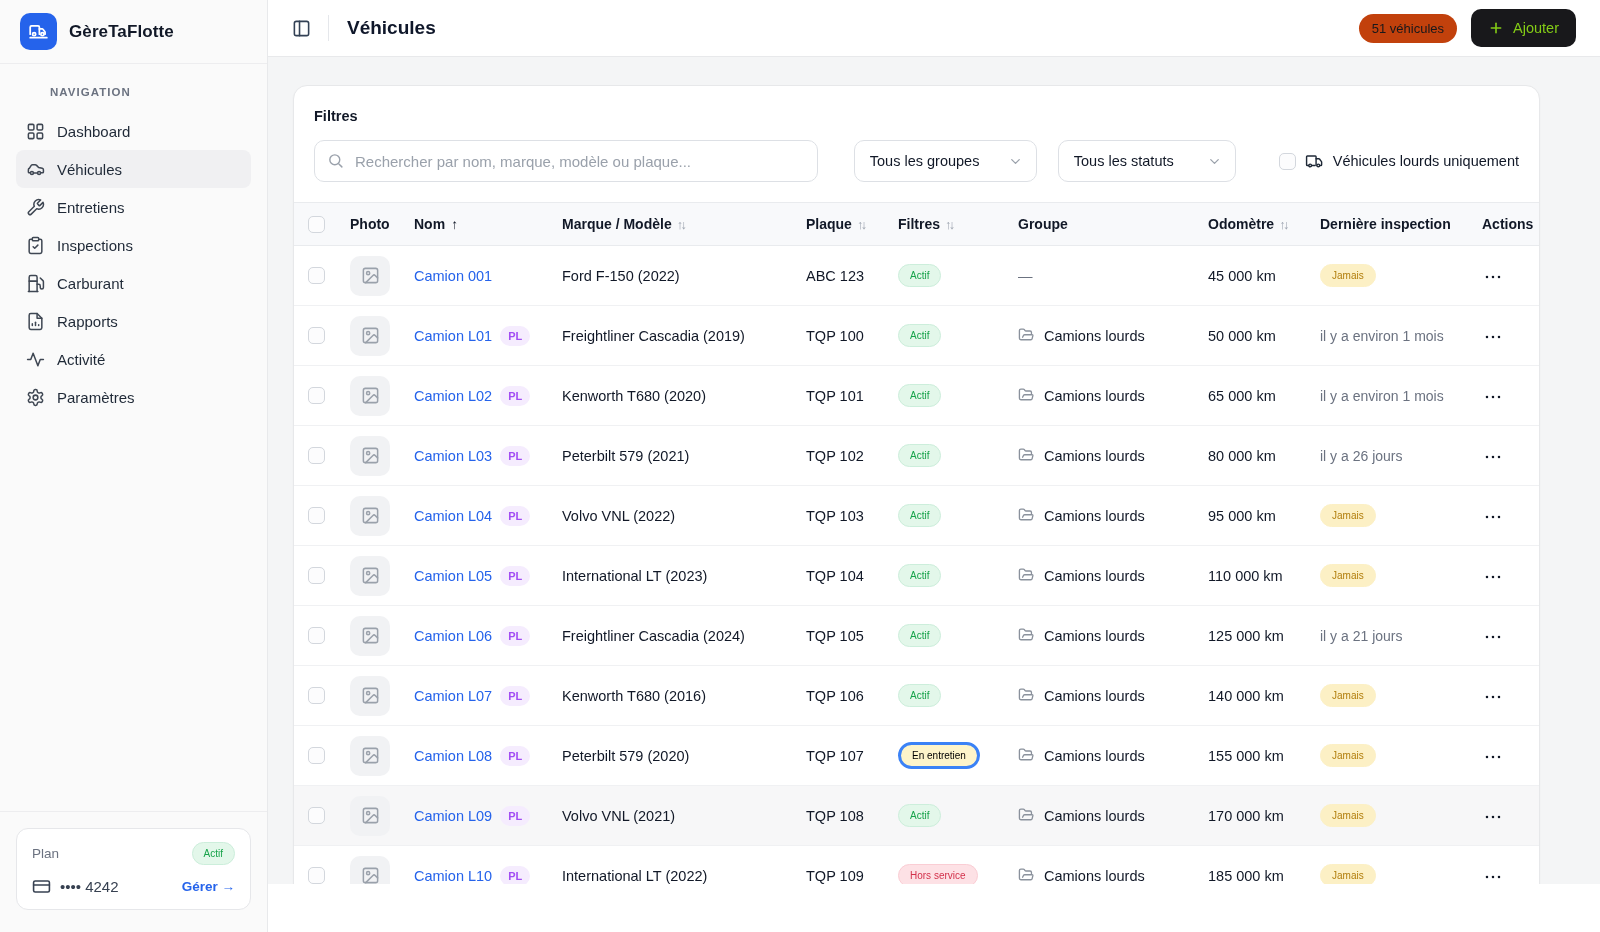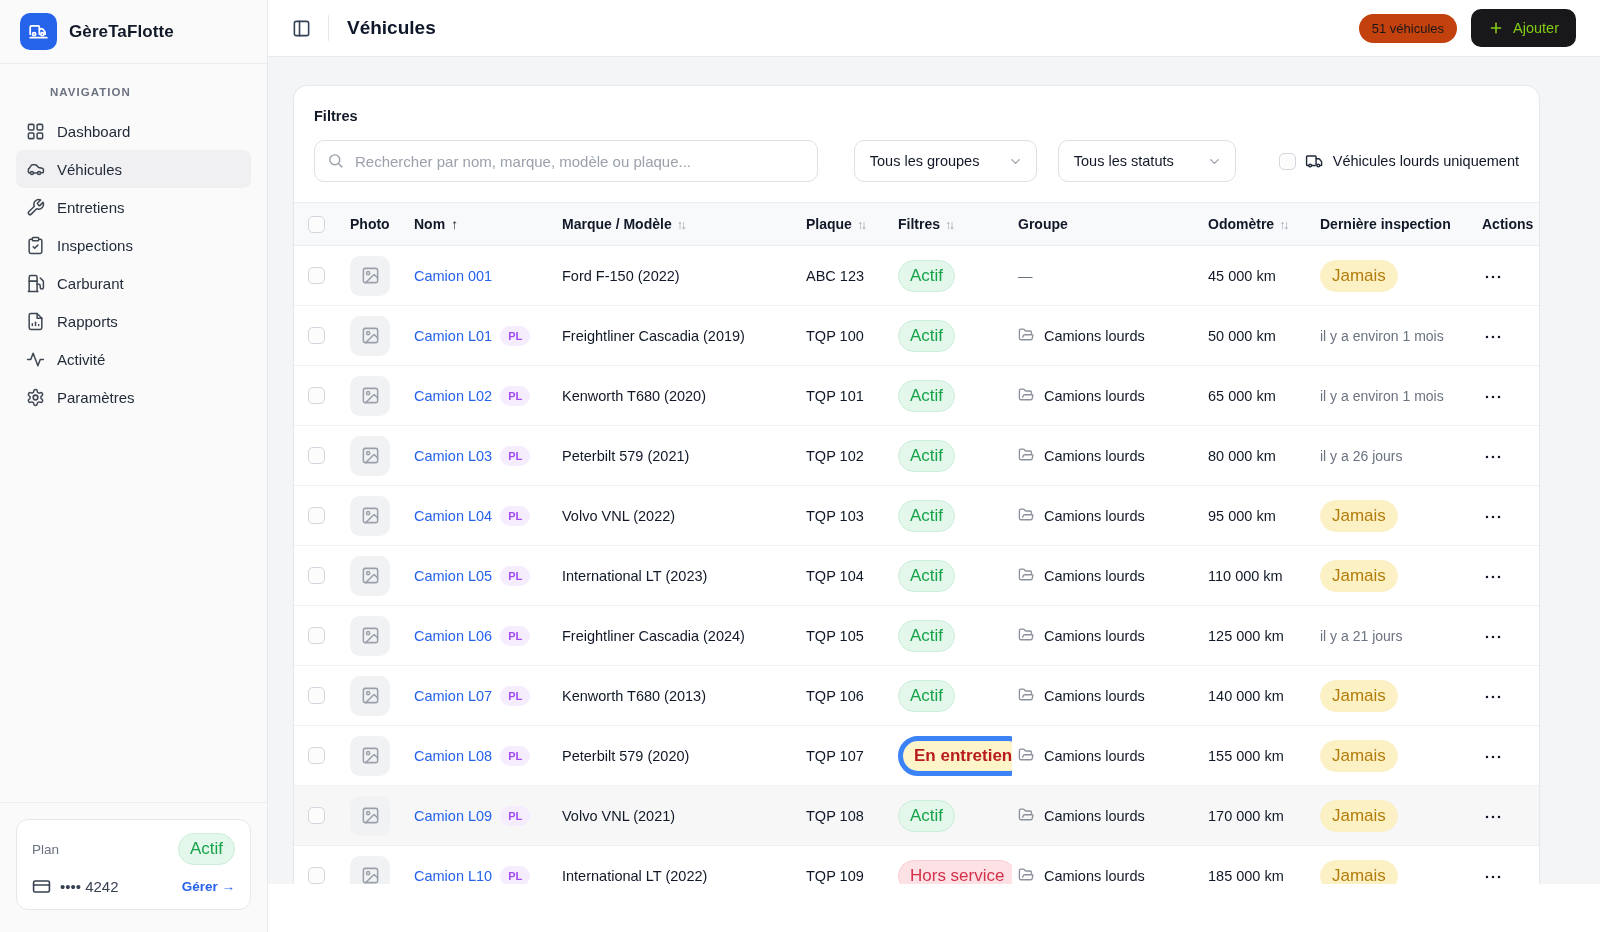--- a/index.html
+++ b/index.html
@@ -90,23 +90,23 @@
   tbody td { height:60px; border-bottom:1px solid #f0f1f3; padding:0 6px; font-size:14.5px;
     color:#111827; white-space:nowrap; overflow:hidden; }
   tbody tr.hl { background:#f7f7f8; }
   td.c-select { padding-left:14px; }
   .photo-ph { width:40px; height:40px; border-radius:10px; background:#f1f2f4; display:flex;
     align-items:center; justify-content:center; color:#9aa1ab; }
   .photo-ph svg { width:19px; height:19px; }
   .veh-name { color:#2563eb; font-weight:500; cursor:pointer; }
   .tag-pl { display:inline-block; margin-left:8px; background:#f5ecfe; color:#a34ef3;
     font-size:11px; font-weight:700; border-radius:999px; padding:4px 8px; vertical-align:1px; }
-  .badge { display:inline-block; border-radius:999px; padding:5px 11px; font-size:17px; font-weight:500; }
+  .badge { display:inline-block; border-radius:999px; padding:5px 11px; font-size:10px; font-weight:500; }
   .badge.actif { background:#e3f7ea; color:#17a34a; border:1px solid #cceedb; }
-  .badge.entretien { background:#fdf4ca; color:#b91c1c; border:5px solid #3b82f6;font-weight:bold; }
+  .badge.entretien { background:#fdf4ca; color:#000000; border:3px solid #3b82f6; }
   .badge.hors { background:#fde1e5; color:#d3314b; border:1px solid #facdd4; }
   .badge.jamais { background:#fcf0c5; color:#b17d0b; border:1px solid #fcf0c5; }
   .group-cell { display:flex; align-items:center; gap:9px; }
   .group-cell .ficon { width:17px; height:17px; color:#8a919c; display:flex; flex:none; }
   .empty-group { color:#6b7280; }
   .insp-text { color:#6b7280; font-size:14px; }
   .dots-btn { display:inline-flex; cursor:pointer; color:#111827; padding:4px 2px; }
   .dots-btn svg { width:18px; height:6px; }
 </style>
 </head>
@@ -598,21 +598,21 @@
                     <span style="display:flex">
                       <svg viewBox="0 0 24 24" fill="none" stroke="currentColor" stroke-width="1.9" stroke-linecap="round" stroke-linejoin="round">
                         <rect x="3" y="3" width="18" height="18" rx="2.5"></rect>
                         <circle cx="9" cy="9" r="2"></circle>
                         <path d="m21 15-3.1-3.1a2 2 0 0 0-2.8 0L6 21"></path>
                       </svg>
                     </span>
                   </div>
                 </td>
                 <td><span class="veh-name">Camion L07</span><span class="tag-pl">PL</span></td>
-                <td>Kenworth T680 (2013)</td>
+                <td>Kenworth T680 (2016)</td>
                 <td>TQP 106</td>
                 <td><span class="badge actif">Actif</span></td>
                 <td>
                   <span class="group-cell">
                     <span class="ficon">
                       <svg viewBox="0 0 24 24" fill="none" stroke="currentColor" stroke-width="1.9" stroke-linecap="round" stroke-linejoin="round">
                         <path d="m6.5 14.5 1.2-2.4a2 2 0 0 1 1.8-1.1H20a1 1 0 0 1 1 1.2l-1 4.2a2 2 0 0 1-2 1.6H4a2 2 0 0 1-2-2V5a2 2 0 0 1 2-2h3.4a2 2 0 0 1 1.6.8l.7 1a2 2 0 0 0 1.7.9H17a2 2 0 0 1 2 2v1.3"></path>
                       </svg>
                     </span>
                     <span>Camions lourds</span>

